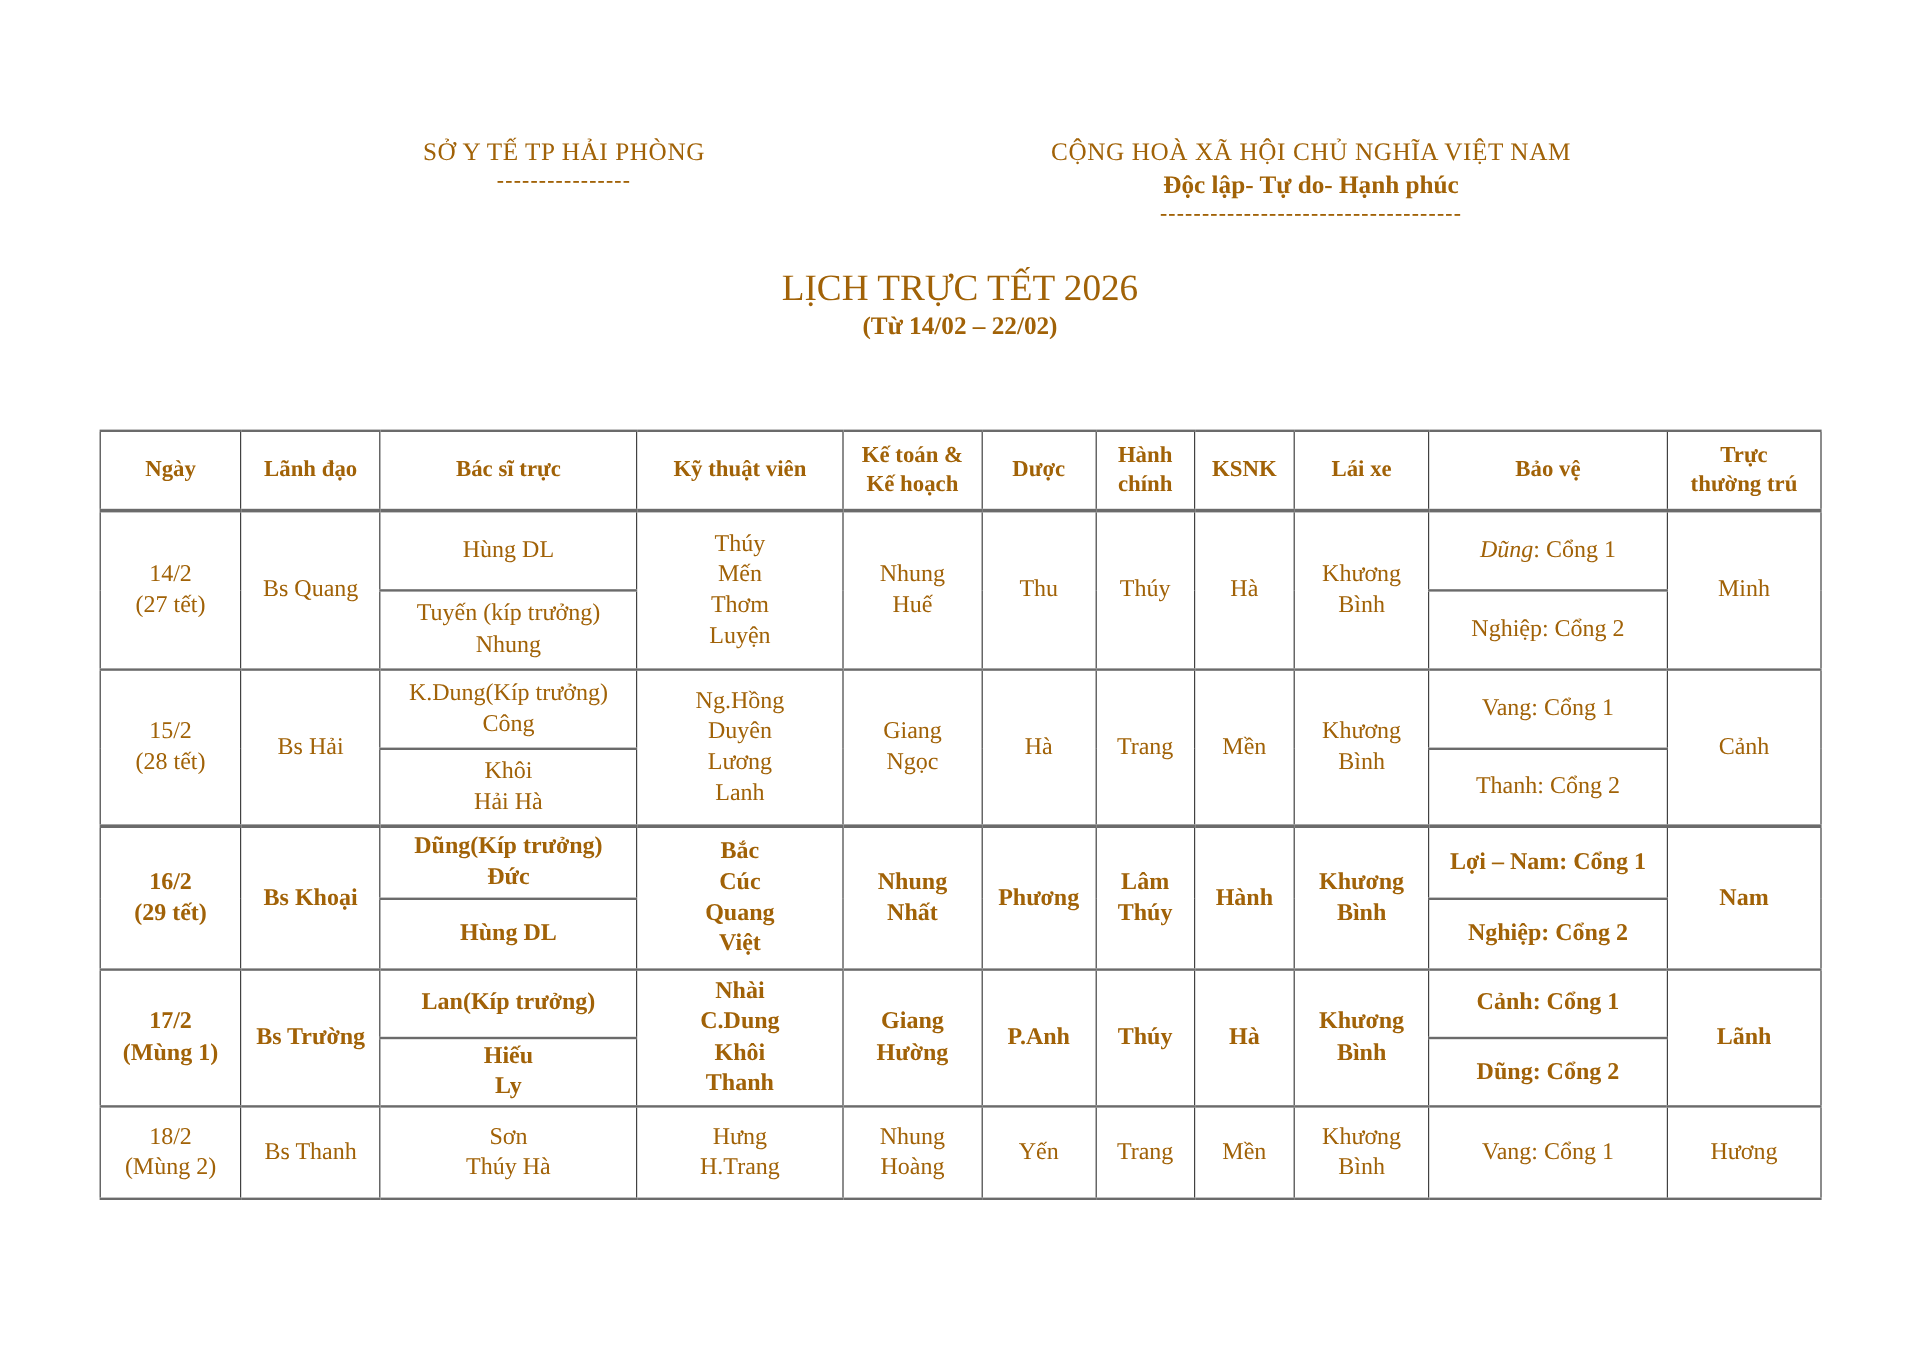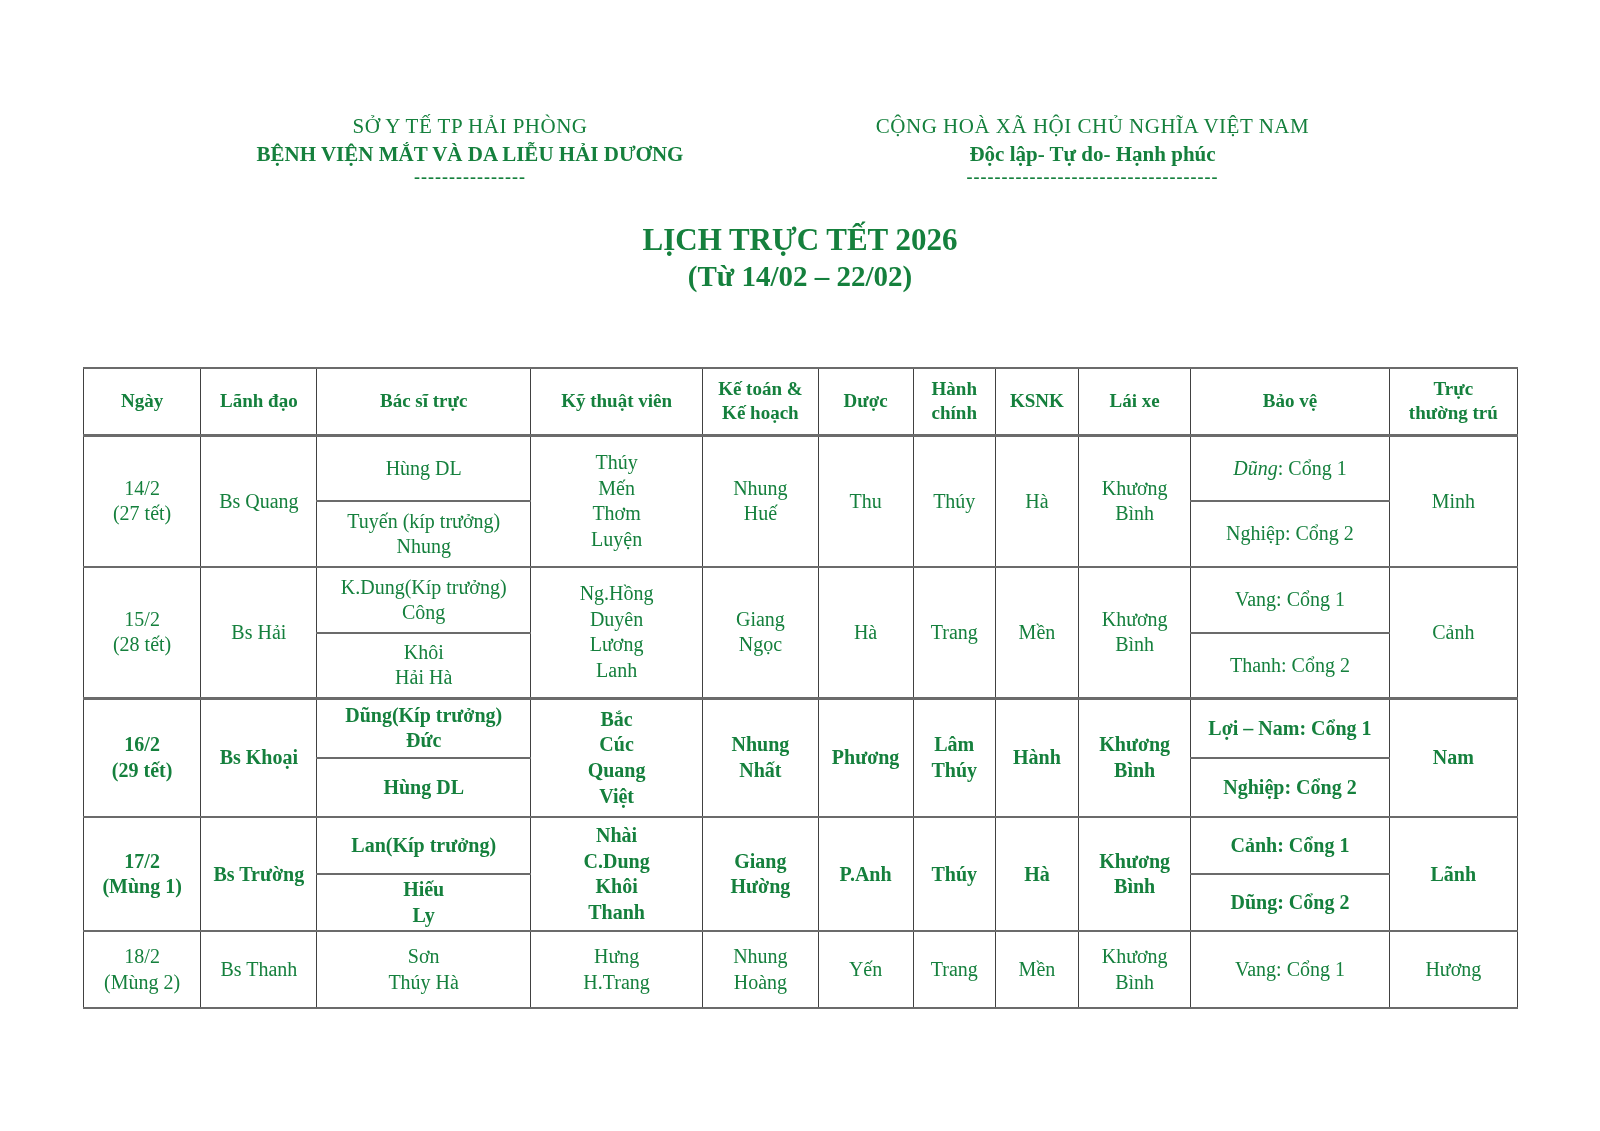--- a/index.html
+++ b/index.html
@@ -4,41 +4,41 @@
 <style>
   * { margin: 0; padding: 0; box-sizing: border-box; }
   html, body { background: #e8e8e8; }
   .doc {
     position: relative;
     width: 1600px;
     height: 1131px;
     background: #ffffff;
     margin: 0 auto;
     font-family: "Liberation Serif", "DejaVu Serif", serif;
-    color: #15803d;
+    color: #a16207;
     overflow: hidden;
   }
   .letterhead {
     padding-top: 113px;
     display: flex;
     align-items: flex-start;
   }
   .lh-block { text-align: center; line-height: 1.32; }
   .lh-left  { margin-left: 235px; width: 470px; }
   .lh-right { margin-left: 150px; width: 475px; }
   .lh-line1 { font-size: 21px; font-weight: normal; letter-spacing: 0.5px; }
   .lh-line2 { font-size: 21px; font-weight: bold; }
   .lh-dashes { font-size: 18px; font-weight: bold; letter-spacing: 1px; line-height: 1.0; }
   .title-block {
     margin-top: 36px;
     text-align: center;
     line-height: 1.18;
   }
-  .title-line1 { font-size: 31px; font-weight: bold; }
-  .title-line2 { font-size: 29px; font-weight: bold; }
+  .title-line1 { font-size: 31px; font-weight: normal; }
+  .title-line2 { font-size: 21px; font-weight: bold; }
   table.schedule {
     border-collapse: collapse;
     table-layout: fixed;
     width: 1435px;
     margin-left: 83px;
     margin-top: 74px;
   }
   .schedule th, .schedule td {
     border: 1px solid #414141;
     border-top: 2px solid #6b6b6b;
@@ -71,21 +71,20 @@
   .c9 { width: 198px; } .c10 { width: 128px; }
 </style>
 </head>
 <body>
 
 <div class="doc">
 
   <div class="letterhead">
     <div class="lh-block lh-left">
       <div class="lh-line1">SỞ Y TẾ TP HẢI PHÒNG</div>
-      <div class="lh-line2">BỆNH VIỆN MẮT VÀ DA LIỄU HẢI DƯƠNG</div>
       <div class="lh-dashes">----------------</div>
     </div>
     <div class="lh-block lh-right">
       <div class="lh-line1">CỘNG HOÀ XÃ HỘI CHỦ NGHĨA VIỆT NAM</div>
       <div class="lh-line2">Độc lập- Tự do- Hạnh phúc</div>
       <div class="lh-dashes">------------------------------------</div>
     </div>
   </div>
 
   <div class="title-block">

